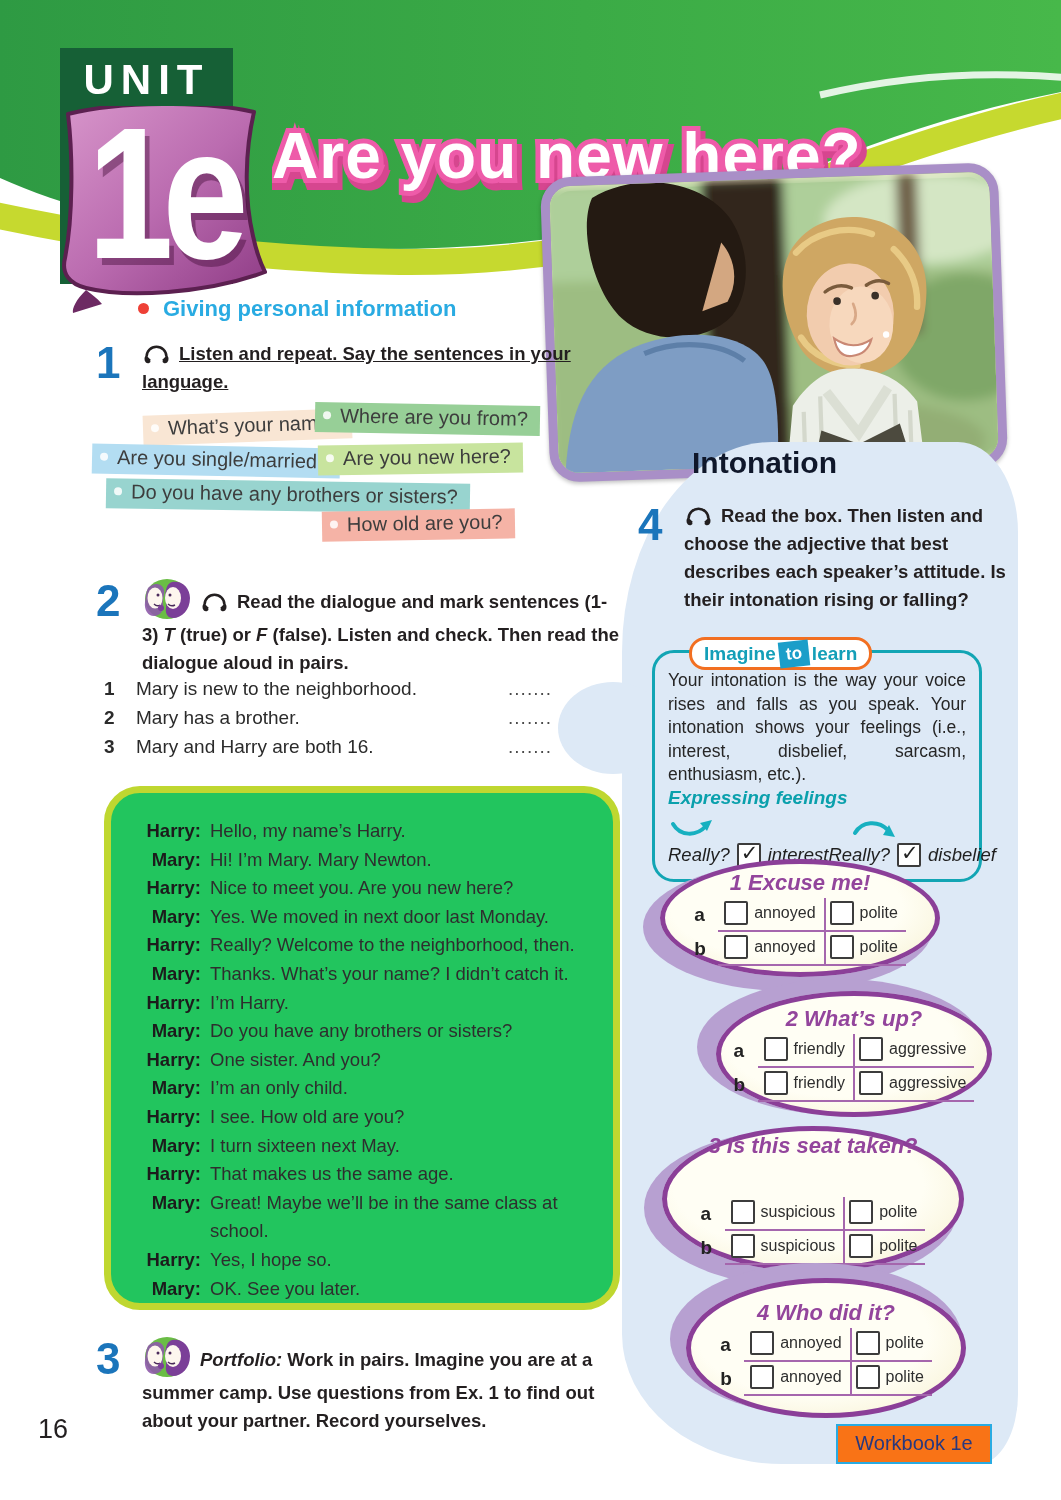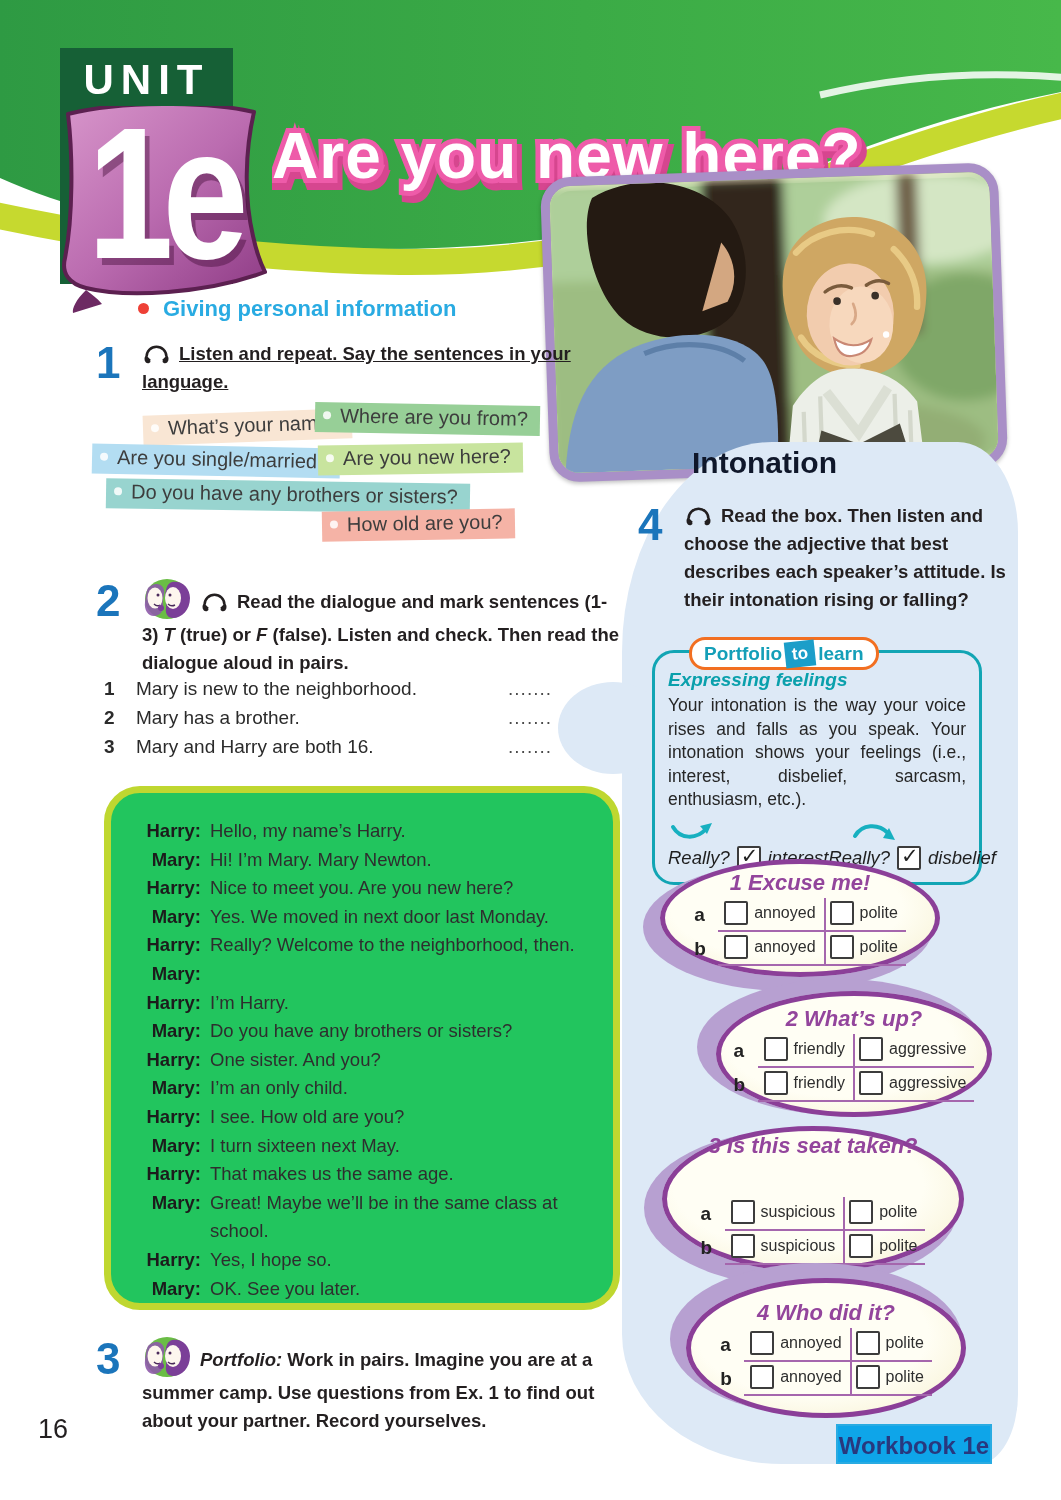--- a/index.html
+++ b/index.html
@@ -83,21 +83,21 @@
   .o4{left:686px;top:1278px;width:280px;height:140px;box-shadow:-10px -9px 0 6px #b7a0d1;}
   .oval-title{font-size:22px;font-weight:800;font-style:italic;color:#93459c;margin-bottom:2px;}
   .ogrid{display:grid;grid-template-columns:24px max-content max-content;}
   .ocell{display:flex;align-items:center;padding:3px 8px 5px 2px;border-bottom:2.5px solid #a566ad;}
   .ocell.c1{border-right:2.5px solid #a566ad;padding-left:4px;}
   .ocell .chk{margin:0 6px 0 2px;}
   .olt{display:flex;align-items:center;font-size:19px;font-weight:bold;color:#222;border:none;}
   .olabel{font-size:16px;color:#2e2e2e;}
   
   #wbk{position:absolute;left:836px;top:1424px;width:152px;height:30px;border:2.5px solid #29abe2;
-       background:#0ea5e9;text-align:center;font-size:24px;color:#28387e;padding-top:6px;font-weight:bold;}
+       background:#f97316;text-align:center;font-size:20px;color:#28387e;padding-top:6px;}
   #pgnum{position:absolute;left:38px;top:1414px;font-size:27px;color:#231f20;}
 </style>
 </head>
 <body>
 
 <div id="page">
 
   <svg id="banner-svg" width="1061" height="300" viewBox="0 0 1061 300">
     <defs>
       <linearGradient id="grn" x1="0" y1="0" x2="1" y2="0">
@@ -253,20 +253,21 @@
     <div class="dline">
         <span class="dspeaker">Mary:</span>
         <span class="dtext">Yes. We moved in next door last Monday.</span>
       </div>
     <div class="dline">
         <span class="dspeaker">Harry:</span>
         <span class="dtext">Really? Welcome to the neighborhood, then.</span>
       </div>
     <div class="dline">
         <span class="dspeaker">Mary:</span>
+        <span class="dtext">Thanks. What’s your name? I didn’t catch it.</span>
       </div>
     <div class="dline">
         <span class="dspeaker">Harry:</span>
         <span class="dtext">I’m Harry.</span>
       </div>
     <div class="dline">
         <span class="dspeaker">Mary:</span>
         <span class="dtext">Do you have any brothers or sisters?</span>
       </div>
     <div class="dline">
@@ -332,26 +333,26 @@
       <svg class="hp-icon" width="29" height="26" viewBox="0 0 32 28">
         <path d="M5 18 a 11 11 0 0 1 22 0" fill="none" stroke="#231f20" stroke-width="2.8"></path>
         <path d="M5 17 q -3 1 -2 5 q 1 4 5 3 q 2 -1 1 -4 z" fill="#231f20"></path>
         <path d="M27 17 q 3 1 2 5 q -1 4 -5 3 q -2 -1 -1 -4 z" fill="#231f20"></path>
       </svg><span>Read the box. Then listen and choose the adjective that best describes each speaker’s attitude. Is their intonation rising or falling?</span>
     </div>
   </div>
 
   <div id="lbox">
     <div id="lbadge">
-      <span class="w">Portfolio</span>
+      <span class="w">Imagine</span>
       <span class="to">to</span>
       <span class="w">learn</span>
     </div>
+    <div id="lbody">Your intonation is the way your voice rises and falls as you speak. Your intonation shows your feelings (i.e., interest, disbelief, sarcasm, enthusiasm, etc.).</div>
     <div id="lsub">Expressing feelings</div>
-    <div id="lbody">Your intonation is the way your voice rises and falls as you speak. Your intonation shows your feelings (i.e., interest, disbelief, sarcasm, enthusiasm, etc.).</div>
     <div id="larrows">
       <svg width="46" height="24" viewBox="0 0 46 24" style="margin-left:2px;">
         <path d="M3 7 C10 19 26 20 36 9" fill="none" stroke="#17b0c0" stroke-width="4" stroke-linecap="round"></path>
         <path d="M30 6 L42 3 L37 14 Z" fill="#17b0c0"></path>
       </svg>
       <svg width="46" height="24" viewBox="0 0 46 24" style="margin-left:136px;">
         <path d="M3 16 C10 4 26 3 36 13" fill="none" stroke="#17b0c0" stroke-width="4" stroke-linecap="round"></path>
         <path d="M31 18 L43 20 L37 8 Z" fill="#17b0c0"></path>
       </svg>
     </div>

